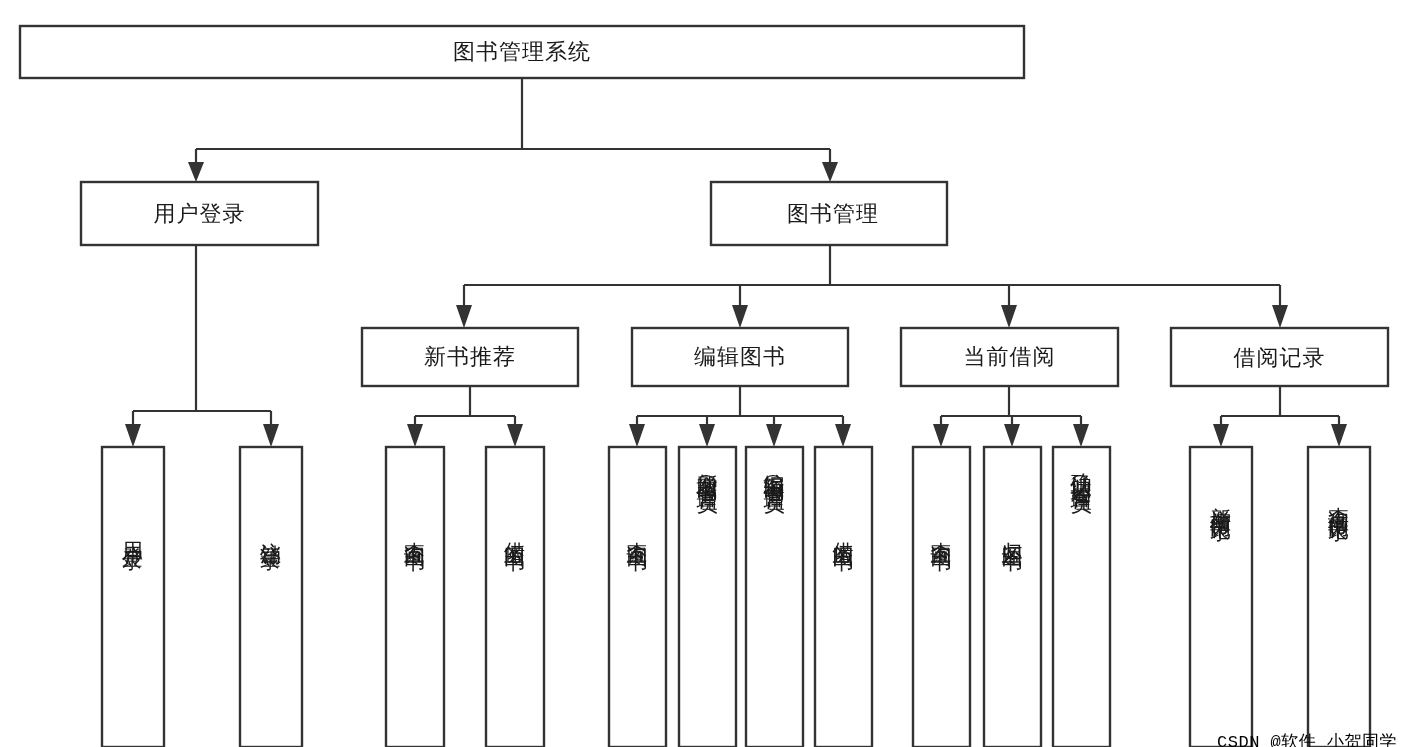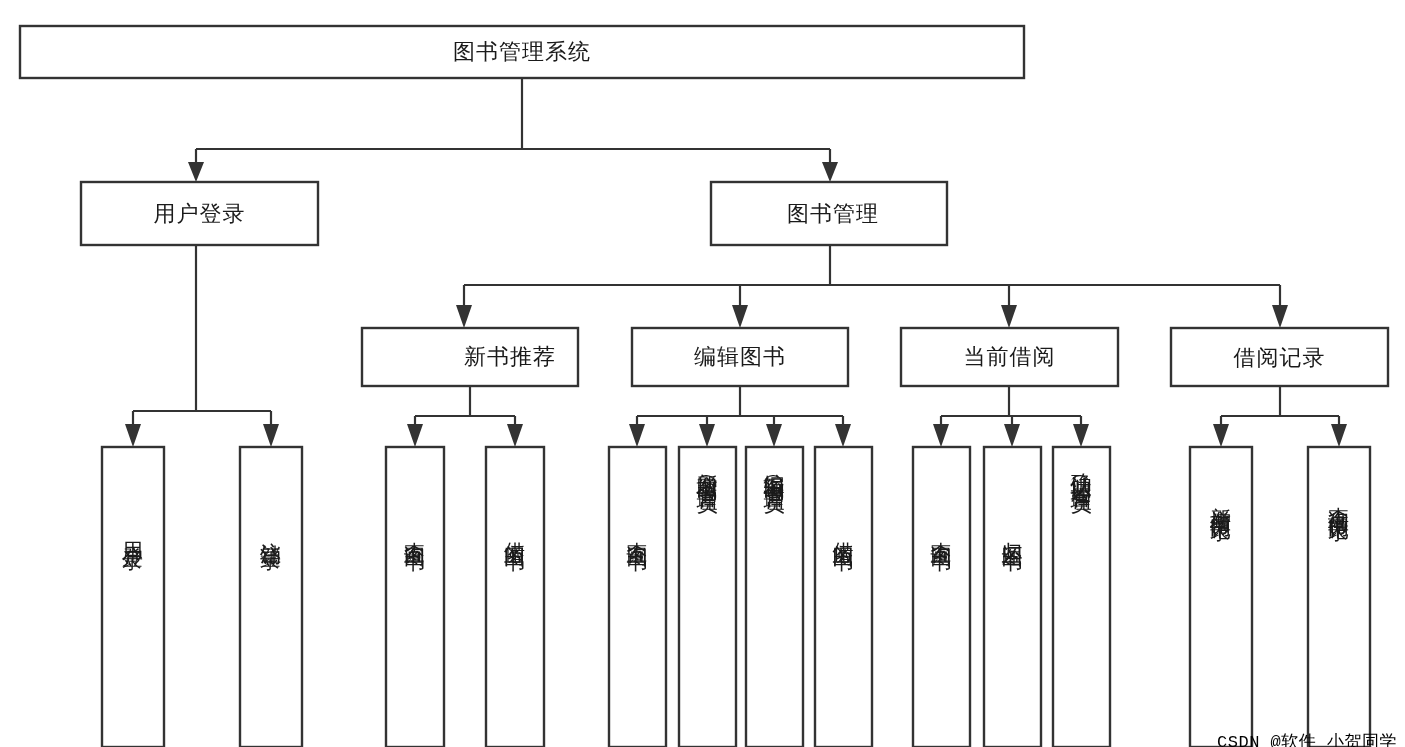--- a/index.html
+++ b/index.html
@@ -187,21 +187,21 @@
     <span class="hlabel-text">图书管理系统</span>
   </div>
 
   <div class="hlabel-wrap" style="left:81px; top:170px; width:237px; height:63px;">
     <span class="hlabel-text">用户登录</span>
   </div>
   <div class="hlabel-wrap" style="left:711px; top:170px; width:244px; height:63px;">
     <span class="hlabel-text">图书管理</span>
   </div>
 
-  <div class="hlabel-wrap" style="left:362px; top:316px; width:216px; height:58px;padding-left:40px;">
+  <div class="hlabel-wrap" style="left:362px; top:316px; width:216px; height:58px;">
     <span class="hlabel-text">新书推荐</span>
   </div>
   <div class="hlabel-wrap" style="left:632px; top:316px; width:216px; height:58px;">
     <span class="hlabel-text">编辑图书</span>
   </div>
   <div class="hlabel-wrap" style="left:901px; top:316px; width:217px; height:58px;border-radius:22px;">
     <span class="hlabel-text">当前借阅</span>
   </div>
   <div class="hlabel-wrap" style="left:1171px; top:316px; width:217px; height:59px;">
     <span class="hlabel-text">借阅记录</span>

